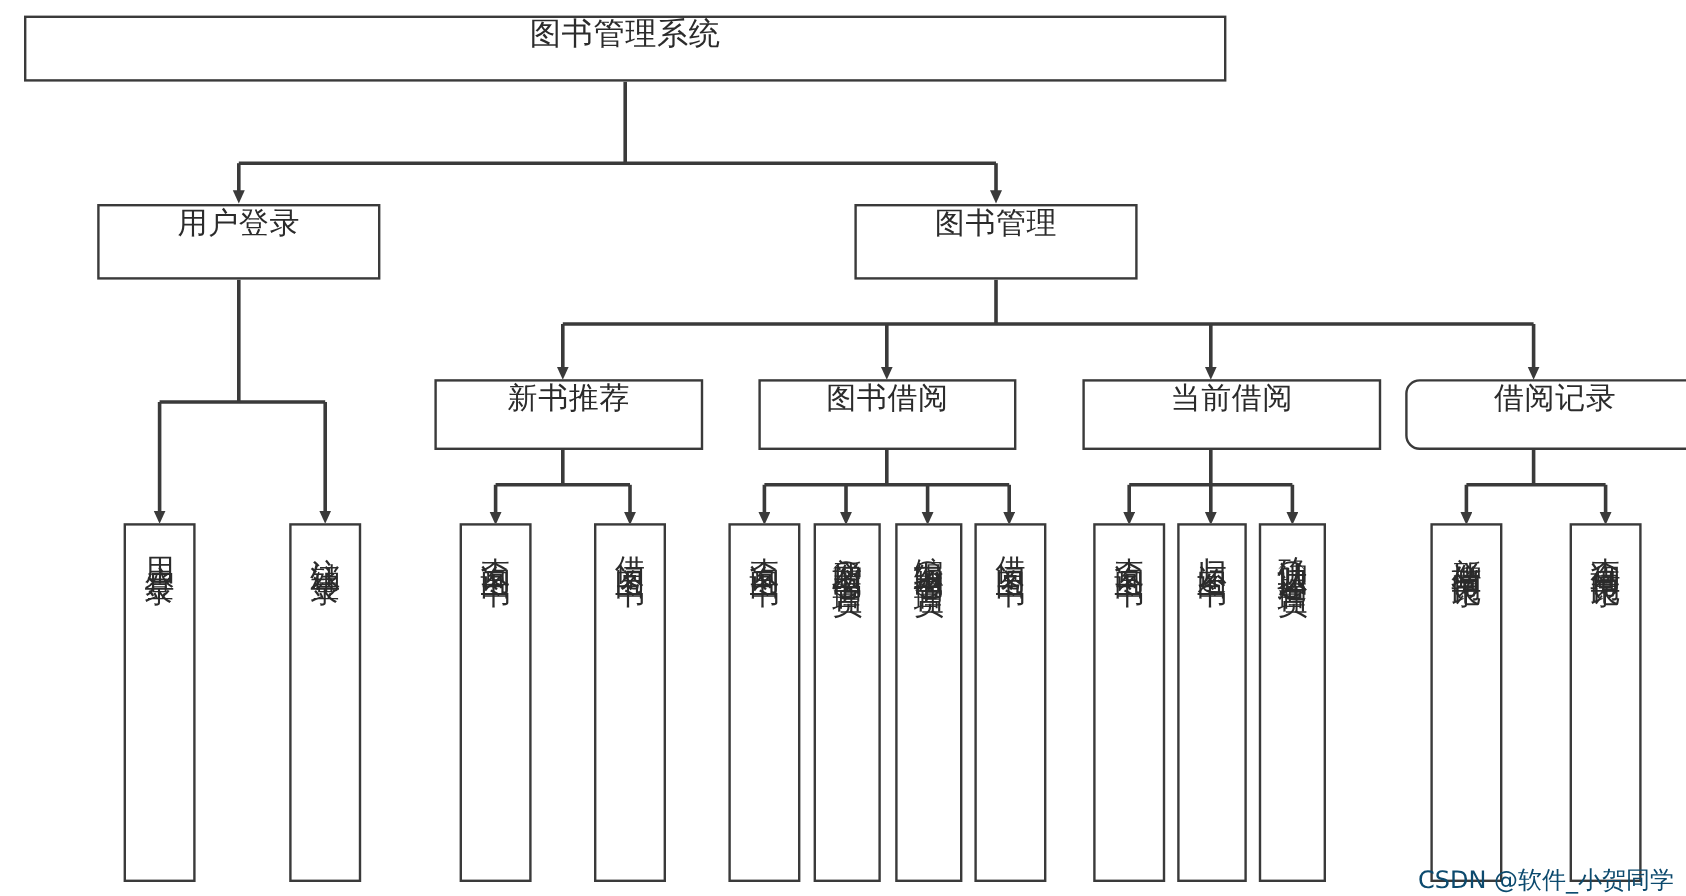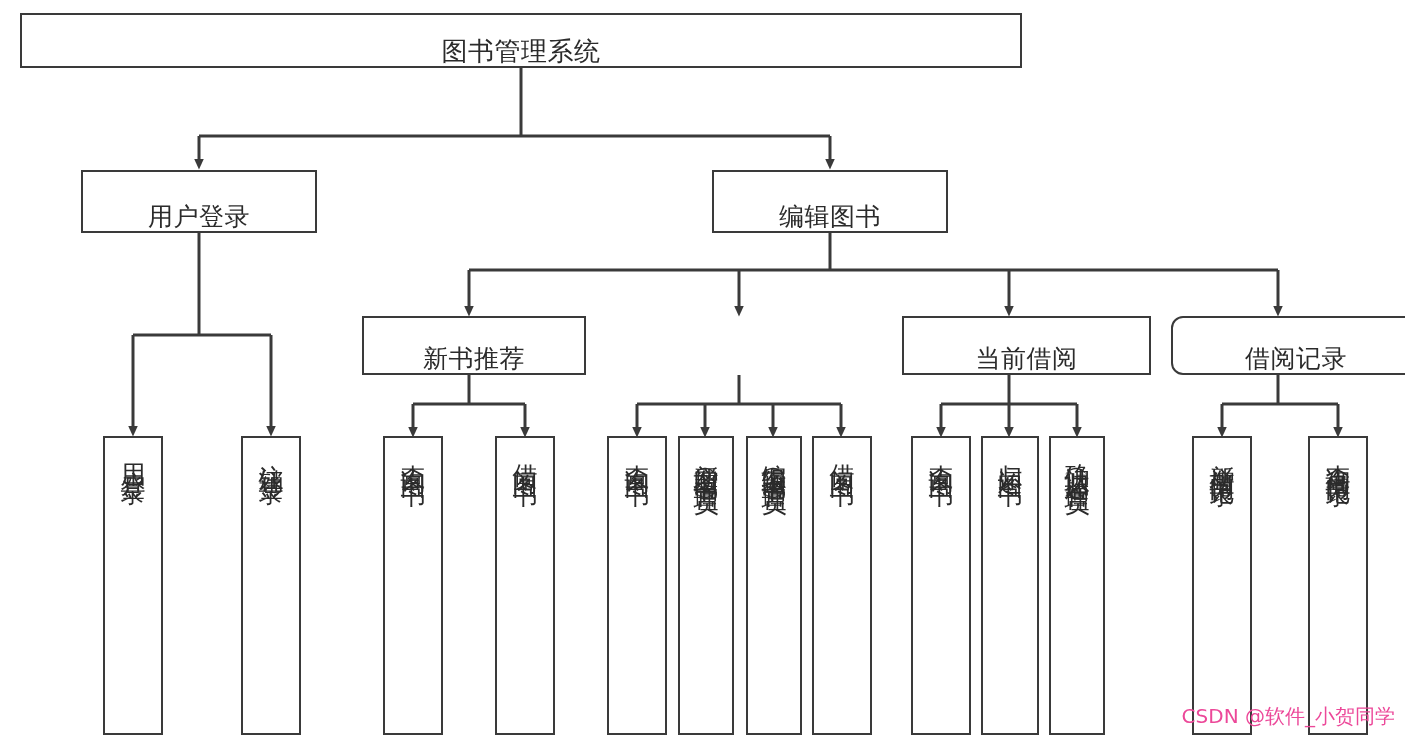--- a/index.html
+++ b/index.html
@@ -24,21 +24,21 @@
     top: 0;
     width: 1405px;
     height: 747px;
   }
   .node {
     position: absolute;
     box-sizing: border-box;
     background: #ffffff;
     border: 2px solid #3a3a3a;
     display: flex;
-    align-items: flex-end;
+    align-items: flex-start;
     justify-content: center;
     z-index: 2;
   }
   .node-label {
     color: #2b2b2b;
     letter-spacing: 0.5px;
     white-space: nowrap;
     line-height: 1.12;
   }
   .node.horizontal .node-label {
@@ -59,23 +59,23 @@
     letter-spacing: 6px;
     line-height: 1;
     padding-top: 2px;
   }
   .node.vertical.tall-label .node-label {
     letter-spacing: 4px;
   }
   #watermark {
     position: absolute;
     right: 10px;
-    bottom: 17px;
+    bottom: 0;
     font-size: 20px;
-    color: #ec4899;
+    color: #0c4a6e;
     white-space: nowrap;
     z-index: 5;
     font-family: "DejaVu Sans", "Liberation Sans", sans-serif;
   }
 </style>
 </head>
 <body>
 
 <div id="diagram-root">
 
@@ -130,26 +130,29 @@
   </svg>
 
   <div class="node root horizontal" style="left:20px; top:13px; width:1002px; height:55px;">
     <span class="node-label">图书管理系统</span>
   </div>
 
   <div class="node horizontal" style="left:81px; top:170px; width:236px; height:63px;">
     <span class="node-label">用户登录</span>
   </div>
   <div class="node horizontal" style="left:712px; top:170px; width:236px; height:63px;">
-    <span class="node-label">编辑图书</span>
+    <span class="node-label">图书管理</span>
   </div>
 
   <div class="node horizontal" style="left:362px; top:316px; width:224px; height:59px;">
     <span class="node-label">新书推荐</span>
   </div>
+  <div class="node horizontal" style="left:632px; top:316px; width:215px; height:59px;">
+    <span class="node-label">图书借阅</span>
+  </div>
   <div class="node horizontal" style="left:902px; top:316px; width:249px; height:59px;">
     <span class="node-label">当前借阅</span>
   </div>
   <div class="node horizontal" style="left:1171px; top:316px; width:250px; height:59px;border-radius:12px;">
     <span class="node-label">借阅记录</span>
   </div>
 
   <div class="node vertical" style="left:103px; top:436px; width:60px; height:299px;">
     <span class="node-label">用户登录</span>
   </div>

